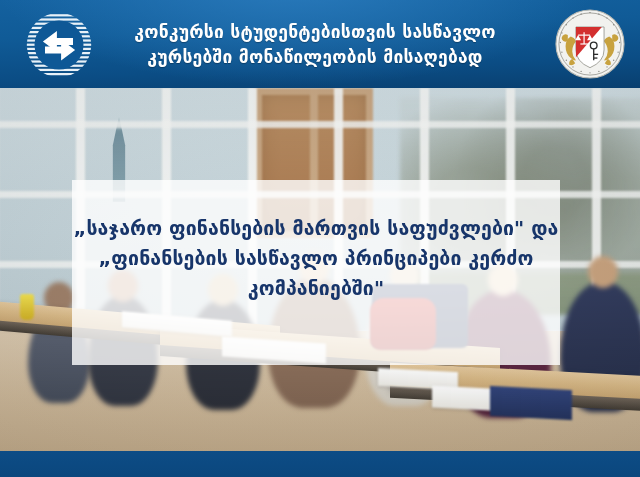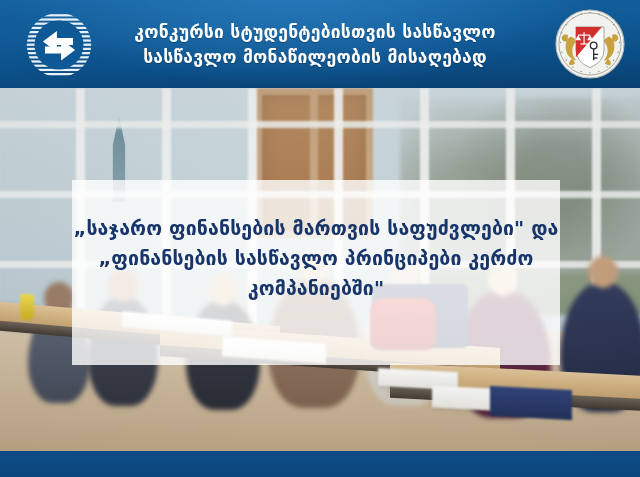--- a/index.html
+++ b/index.html
@@ -285,21 +285,21 @@
 
         <g fill="#ffffff">
           <path d="M47 30 L47 40 L70 40 L70 50 L47 50 L47 60 L27 45 Z"></path>
           <path d="M53 42 L53 52 L30 52 L30 62 L53 62 L53 72 L73 57 Z"></path>
         </g>
       </svg>
     </div>
 
     <div class="header-title">
       <span class="line">კონკურსი სტუდენტებისთვის სასწავლო</span>
-      <span class="line">სასწავლო მონაწილეობის მისაღებად</span>
+      <span class="line">კურსებში მონაწილეობის მისაღებად</span>
     </div>
 
     <div class="emblem-right">
       <svg viewBox="0 0 100 100" xmlns="http://www.w3.org/2000/svg">
 
         <circle cx="50" cy="50" r="46" fill="#f2f2ef" stroke="#b9b9b2" stroke-width="1.5"></circle>
         <circle cx="50" cy="50" r="42" fill="none" stroke="#8d8d86" stroke-width="1"></circle>
 
         <g fill="#6d6d66" opacity="0.8">
           <circle cx="50" cy="7.5" r="0.9"></circle>

